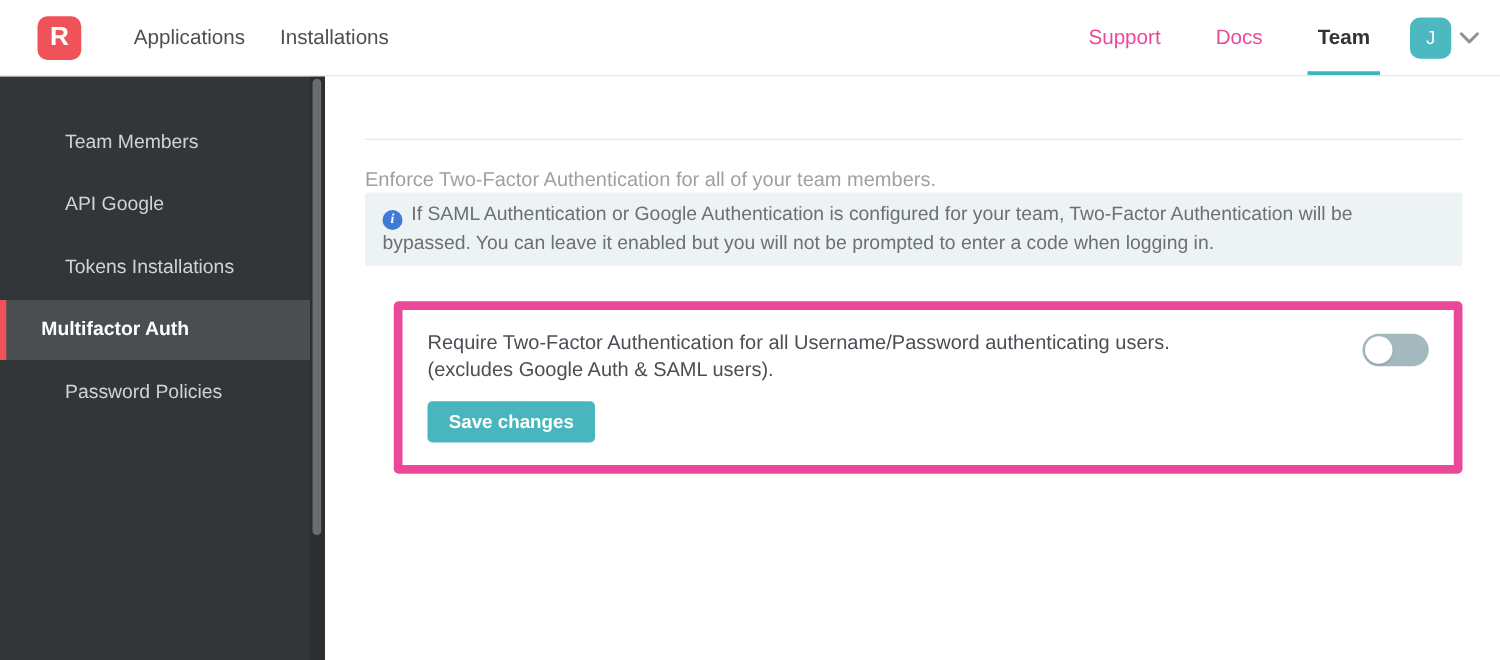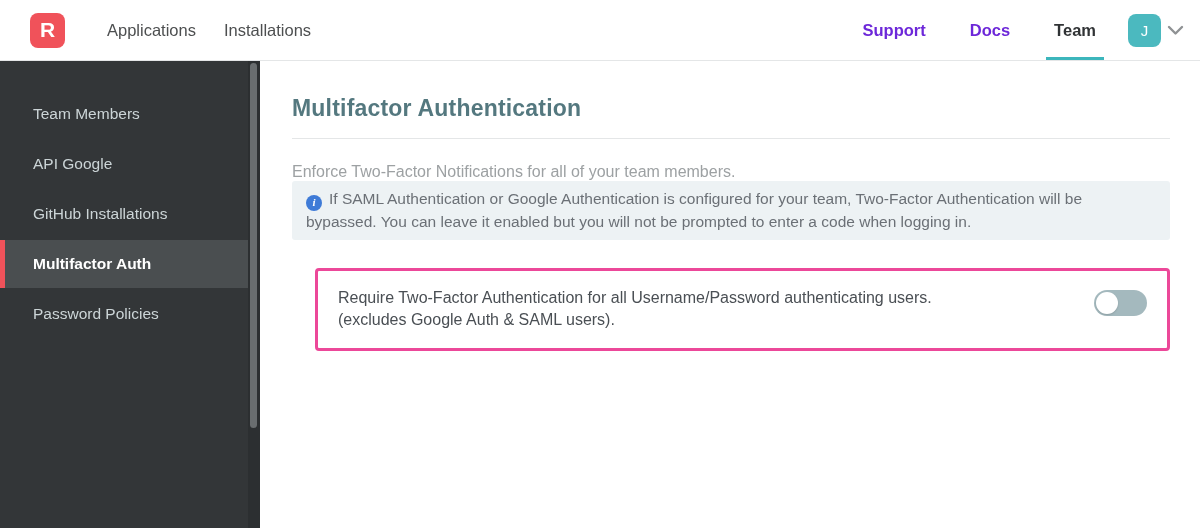--- a/index.html
+++ b/index.html
@@ -34,21 +34,21 @@
   .nav-left { display: flex; margin-left: 42px; gap: 28px; }
   .nav-left .nav-item {
     font-size: 16.5px; color: #4d4f50; cursor: pointer; white-space: nowrap;
   }
   .nav-right { margin-left: auto; display: flex; align-items: center; height: 100%; }
   .nav-right .nav-item {
     position: relative;
     height: 100%;
     display: flex; align-items: center;
     padding: 0 22px;
-    font-size: 16.5px; color: #6d28d9; cursor: pointer; white-space: nowrap; font-weight: bold;
+    font-size: 16.5px; color: #ec4899; cursor: pointer; white-space: nowrap;
   }
   .nav-right .nav-item.active { font-weight: bold; color: #303335; }
   .nav-right .nav-item.active::after {
     content: "";
     position: absolute; left: 14px; right: 14px; bottom: 0; height: 3px;
     background: #3cb6bc;
   }
   .avatar-group {
     display: flex; align-items: center; gap: 6px;
     margin-left: 10px; margin-right: 16px; cursor: pointer;
@@ -70,20 +70,21 @@
     position: relative;
     overflow: hidden;
   }
   .side-list { padding-top: 28px; }
   .side-item {
     height: 50px;
     display: flex; align-items: center;
     padding-left: 33px;
     color: #ccd5d7; font-size: 15.5px;
     cursor: pointer;
+    margin-left: 19px;
   }
   .side-item.active {
     background: #4a4e50;
     color: #ffffff; font-weight: bold;
     border-left: 5px solid #f0525a;
     padding-left: 28px;
     height: 48px;
     margin: 1px 12px 1px 0;
   }
   .scroll-track {
@@ -124,21 +125,21 @@
     width: 16px; height: 16px; border-radius: 50%;
     background: #3e7bd7; color: #fff;
     font-size: 11px; font-weight: bold; font-style: italic;
     font-family: "Liberation Serif", serif;
     align-items: center; justify-content: center;
     vertical-align: -2px; margin-right: 7px;
   }
 
   .card {
     margin: 28px 0 0 23px;
-    border: 3px solid #ec4899;
+    border: 7px solid #ec4899;
     border-radius: 4px;
     padding: 16px 20px 18px 20px;
     background: #fff;
   }
   .card-row { display: flex; justify-content: space-between; align-items: flex-start; }
   .card-text { font-size: 16px; color: #4a4f54; line-height: 1.32; padding-right: 20px; }
   .toggle {
     width: 53px; height: 26px; border-radius: 13px;
     background: #a4b9be;
     position: relative; cursor: pointer; flex-shrink: 0; margin-top: 3px;
@@ -191,49 +192,49 @@
 
   <aside class="sidebar">
     <nav class="side-list">
       <div class="side-item">
           <span>Team Members</span>
         </div>
       <div class="side-item">
           <span>API Google</span>
         </div>
       <div class="side-item">
-          <span>GitHub Installations</span>
+          <span>Tokens Installations</span>
         </div>
       <div class="side-item active">
           <span>Multifactor Auth</span>
         </div>
       <div class="side-item">
           <span>Password Policies</span>
         </div>
     </nav>
     <div class="scroll-track">
       <div class="scroll-thumb"></div>
     </div>
   </aside>
 
   <main class="content">
-    <h1 class="page-title">Multifactor Authentication</h1>
     <hr class="rule">
-    <p class="desc">Enforce Two-Factor Notifications for all of your team members.</p>
+    <p class="desc">Enforce Two-Factor Authentication for all of your team members.</p>
 
     <div class="info-box">
       <span class="info-icon">i</span><span>If SAML Authentication or Google Authentication is configured for your team, Two-Factor Authentication will be bypassed. You can leave it enabled but you will not be prompted to enter a code when logging in.</span>
     </div>
 
     <section class="card">
       <div class="card-row">
         <div class="card-text">
           <div>Require Two-Factor Authentication for all Username/Password authenticating users.</div>
           <div>(excludes Google Auth &amp; SAML users).</div>
         </div>
         <div class="toggle" data-state="off">
           <div class="knob"></div>
         </div>
       </div>
+      <button class="save-btn">Save changes</button>
     </section>
   </main>
 
 </div>
 
 </body></html>

